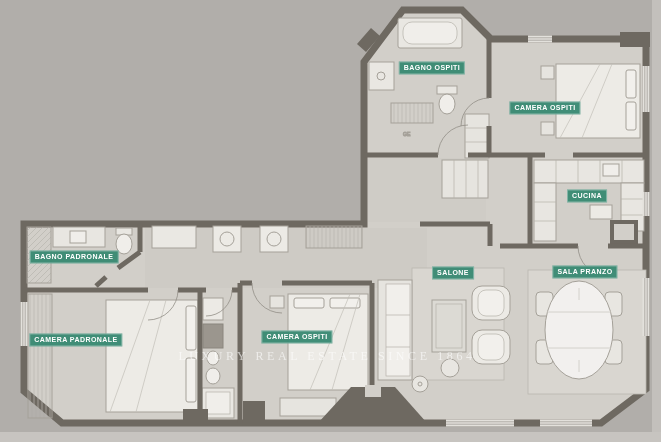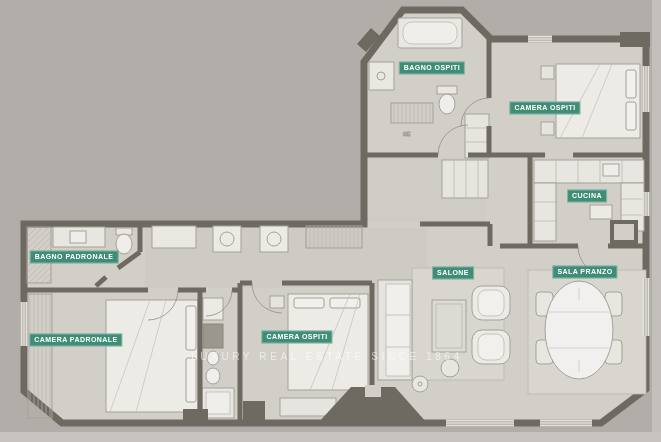--- a/index.html
+++ b/index.html
@@ -25,22 +25,22 @@
   .chip-sala-pranzo{left:585px;top:272px;}
   .wm{
     position:absolute;left:327px;transform:translate(-50%,-50%);
     color:rgba(255,255,255,.55);white-space:nowrap;pointer-events:none;
   }
   .wm-brand{
     top:321px;font-family:"Liberation Serif",serif;
     font-size:37px;letter-spacing:11px;font-weight:400;
   }
   .wm-tagline{
-    top:356px;font-family:Liberation Sans, sans-serif;
-    font-size:10px;letter-spacing:3.6px;color:rgba(255,255,255,.6);
+    top:356px;font-family:Liberation Serif, serif;
+    font-size:12px;letter-spacing:3.6px;color:rgba(255,255,255,.6);
   }
 </style>
 </head>
 <body>
 
 <div class="stage">
 
 <svg width="661" height="442" viewBox="0 0 661 442">
   <defs>
     <pattern id="pv" width="4" height="4" patternUnits="userSpaceOnUse">

